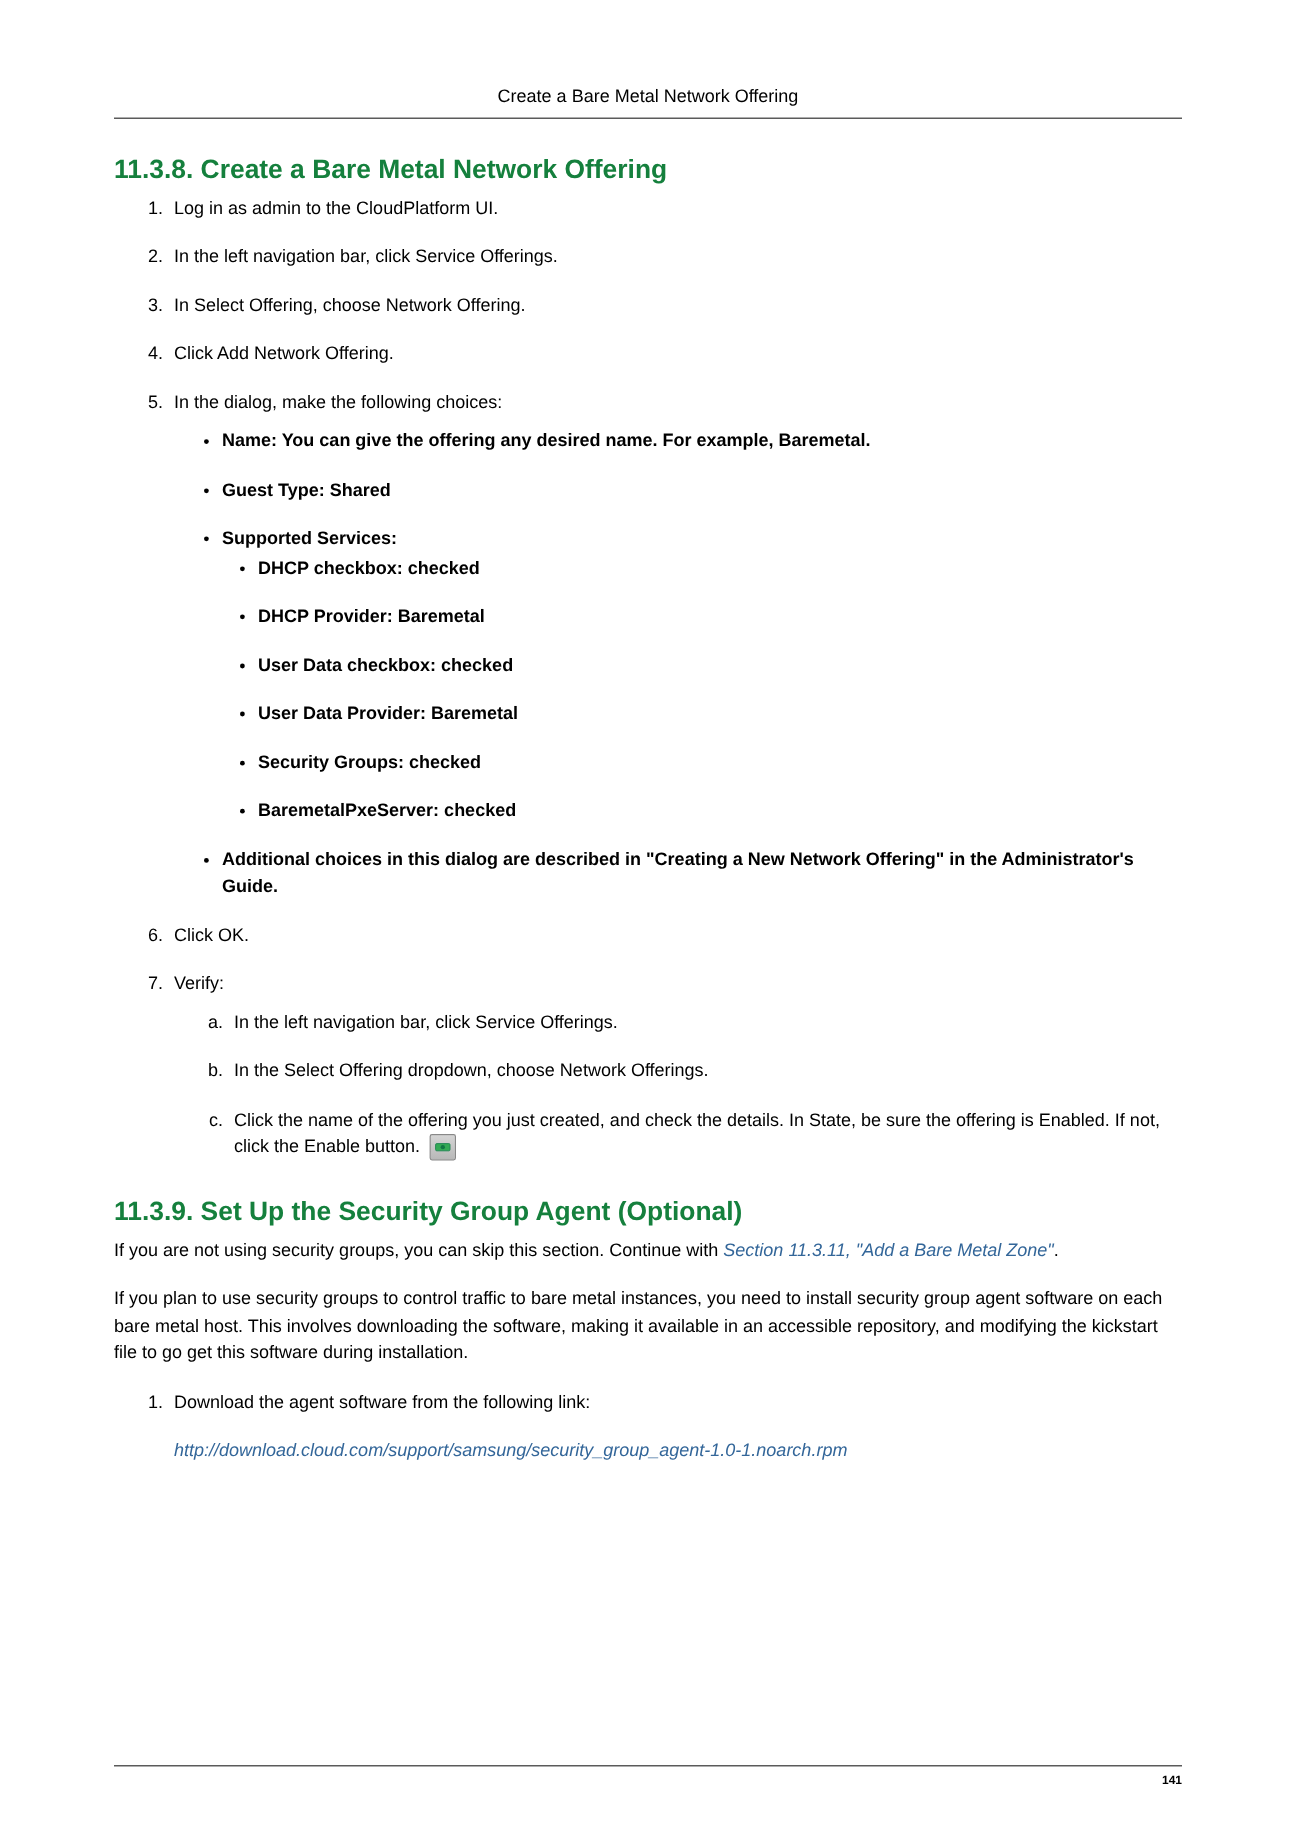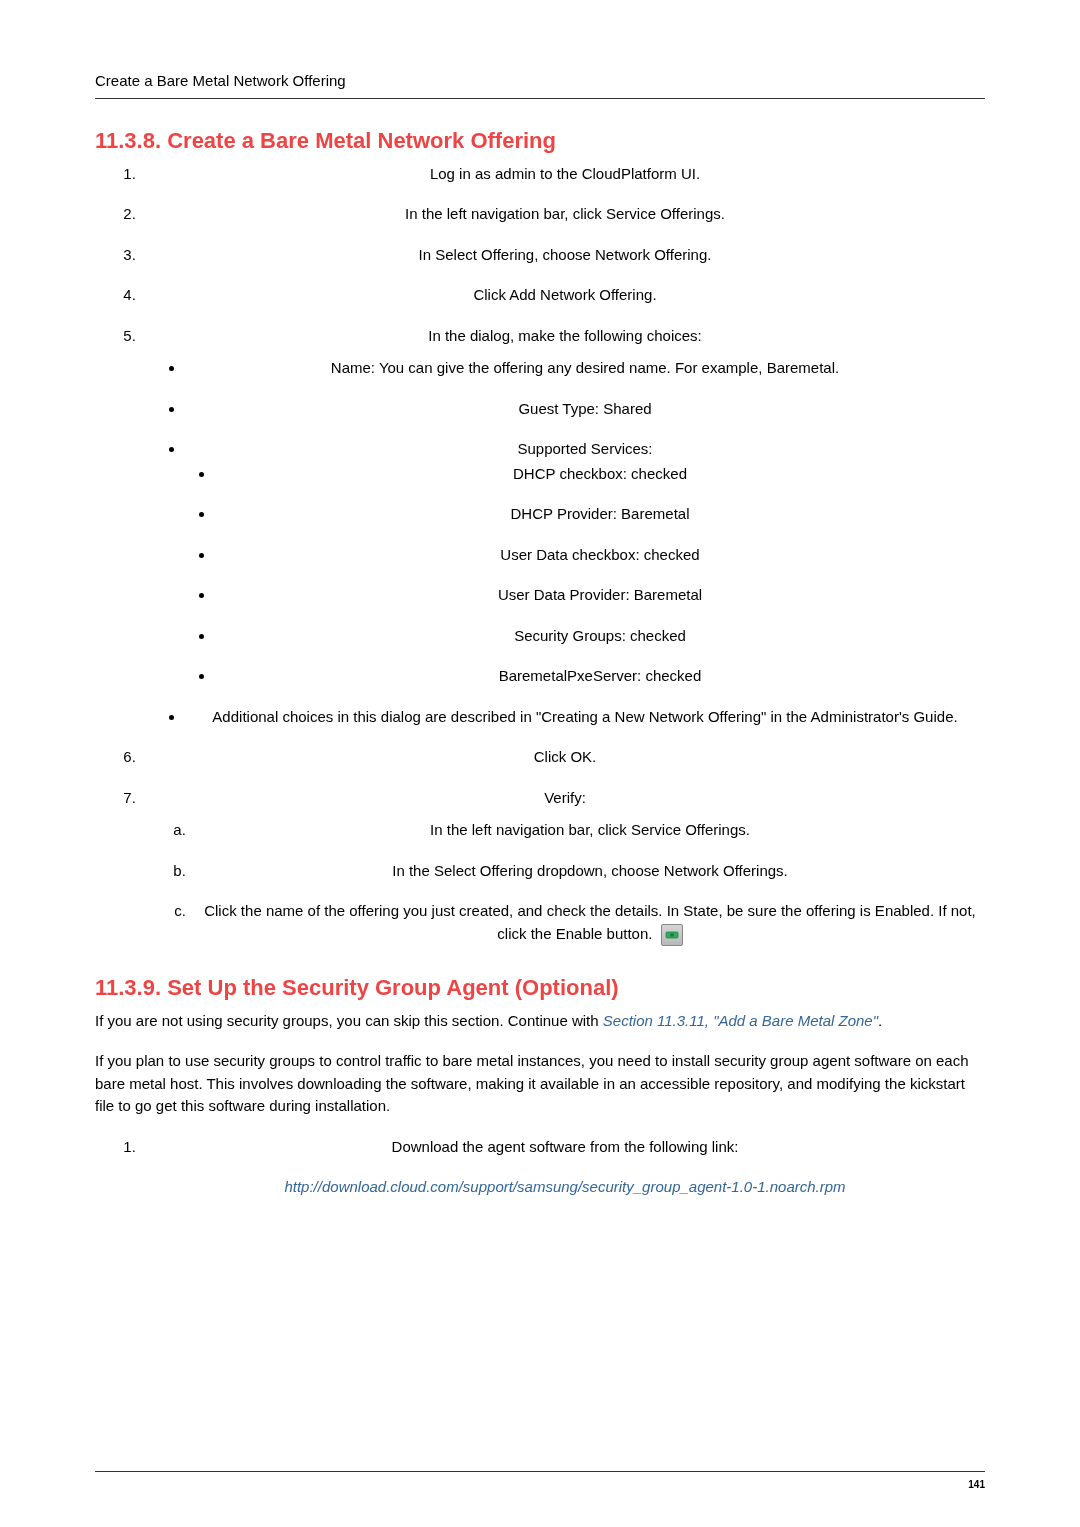--- a/index.html
+++ b/index.html
@@ -12,55 +12,55 @@
       font-size: 15px;
       line-height: 1.5;
       color: #000;
       background: #fff;
       width: 1080px;
       min-height: 1527px;
       padding: 70px 95px 50px 95px;
       position: relative;
     }
     .header-right {
-      text-align: left;
+      text-align: center;
       font-size: 15px;
       margin-bottom: 8px;
       border-bottom: 1px solid #333;
       padding-bottom: 5px;
     }
     h2.section-heading {
-      color: #ef4444;
+      color: #15803d;
       font-size: 22px;
       font-weight: bold;
       margin-top: 25px;
       margin-bottom: 6px;
     }
     ol.main-list {
       list-style: decimal;
       padding-left: 45px;
     }
     ol.main-list > li {
       margin-bottom: 18px;
       padding-left: 5px;
-      text-align: center;
     }
     ol.alpha-list {
       list-style: lower-alpha;
       padding-left: 45px;
       margin-top: 10px;
     }
     ol.alpha-list > li {
       margin-bottom: 18px;
       padding-left: 5px;
     }
     ul.bullet-list {
       list-style: disc;
       padding-left: 40px;
       margin-top: 10px;
+      font-weight: bold;
     }
     ul.bullet-list > li {
       margin-bottom: 18px;
       padding-left: 0;
     }
     ul.bullet-list ul.bullet-list {
       padding-left: 30px;
       margin-top: 2px;
     }
     p.body-text {

